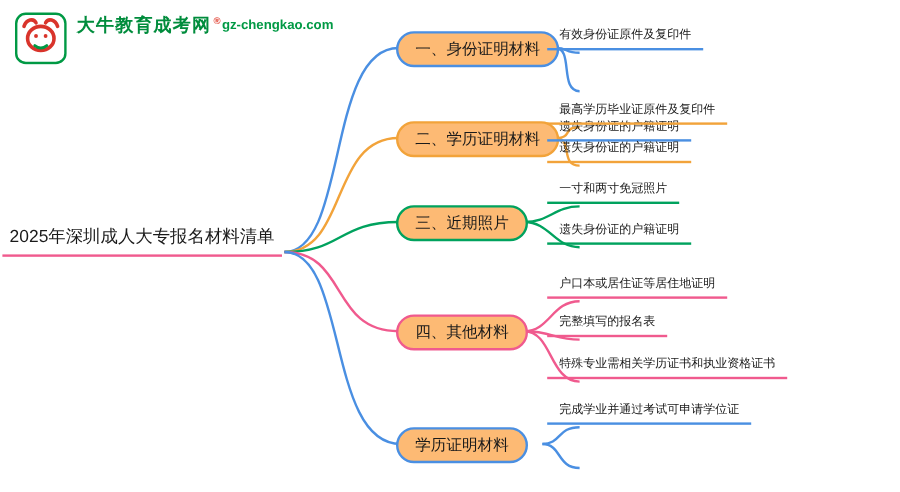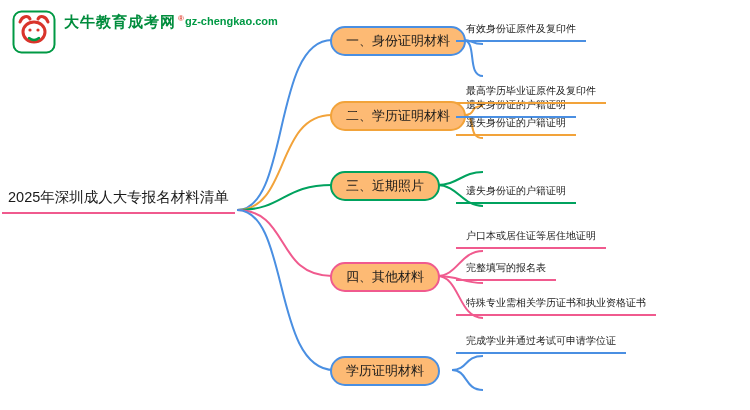--- a/index.html
+++ b/index.html
@@ -89,20 +89,21 @@
   <div class="branch b-green" style="top:171px;">三、近期照片</div>
   <div class="branch b-pink" style="top:262px;">四、其他材料</div>
   <div class="branch b-blue" style="top:356px;">学历证明材料</div>
 
   <div class="leaf u-blue" style="top:20px;">有效身份证原件及复印件</div>
   <div class="leaf u-blue" style="top:52px;margin-top:44px;">遗失身份证的户籍证明</div>
 
   <div class="leaf u-orange" style="top:82px;">最高学历毕业证原件及复印件</div>
   <div class="leaf u-orange" style="top:114px;">遗失身份证的户籍证明</div>
 
+  <div class="leaf u-green" style="top:148px;">一寸和两寸免冠照片</div>
   <div class="leaf u-green" style="top:182px;">遗失身份证的户籍证明</div>
 
   <div class="leaf u-pink" style="top:227px;">户口本或居住证等居住地证明</div>
   <div class="leaf u-pink" style="top:259px;">完整填写的报名表</div>
   <div class="leaf u-pink" style="top:294px;">特殊专业需相关学历证书和执业资格证书</div>
 
   <div class="leaf u-blue" style="top:332px;">完成学业并通过考试可申请学位证</div>
 
 </div>
 

